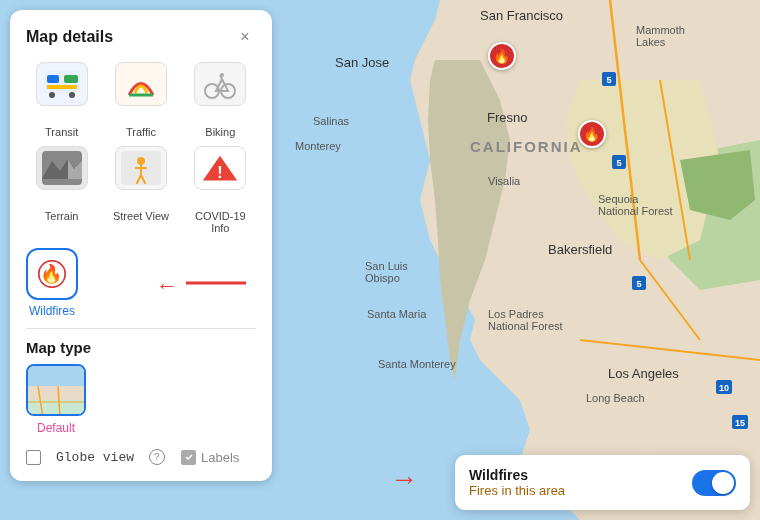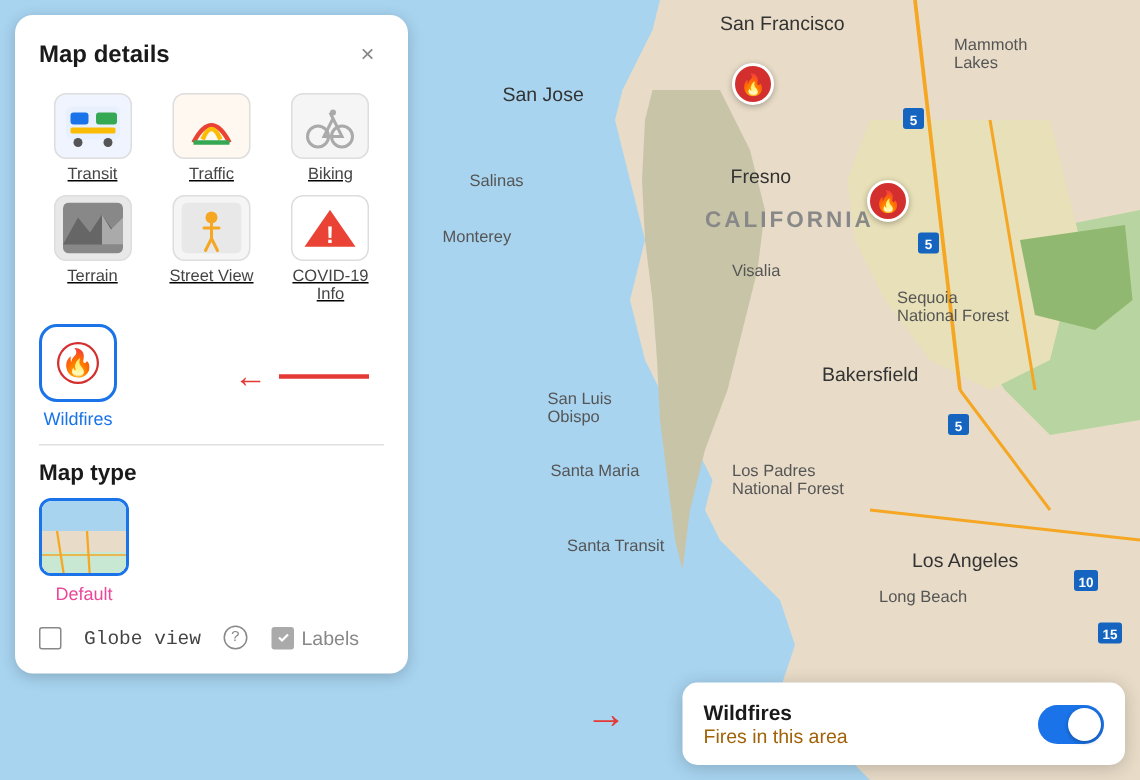--- a/index.html
+++ b/index.html
@@ -53,23 +53,22 @@
       display: grid;
       grid-template-columns: repeat(3, 1fr);
       gap: 8px;
       margin-bottom: 14px;
     }
 
     .detail-item {
       display: flex;
       flex-direction: column;
       align-items: center;
-      gap: 4px;
-      cursor: pointer;
-      text-decoration: underline;
+      gap: 20px;
+      cursor: pointer;
     }
 
     .detail-icon {
       width: 52px; height: 44px;
       border-radius: 8px;
       overflow: hidden;
       display: flex; align-items: center; justify-content: center;
       border: 1px solid #ddd;
     }
 
@@ -361,29 +360,29 @@
     <rect x="436" y="380" width="16" height="14" rx="2" fill="#1565c0"></rect>
     <text x="444" y="391" text-anchor="middle" font-size="9" fill="white" font-weight="bold">10</text>
 
     <rect x="452" y="415" width="16" height="14" rx="2" fill="#1565c0"></rect>
     <text x="460" y="426" text-anchor="middle" font-size="9" fill="white" font-weight="bold">15</text>
   </svg>
 
   <div class="map-label bold" style="left:480px;top:8px">San Francisco</div>
   <div class="map-label bold" style="left:335px;top:55px">San Jose</div>
   <div class="map-label" style="left:313px;top:115px">Salinas</div>
-  <div class="map-label" style="left:295px;top:152px">Monterey</div>
+  <div class="map-label" style="left:295px;top:140px">Monterey</div>
   <div class="map-label bold" style="left:487px;top:110px">Fresno</div>
   <div class="map-label large" style="left:470px;top:138px">CALIFORNIA</div>
   <div class="map-label" style="left:488px;top:175px">Visalia</div>
   <div class="map-label bold" style="left:548px;top:242px">Bakersfield</div>
   <div class="map-label" style="left:365px;top:260px">San Luis<br>Obispo</div>
   <div class="map-label" style="left:367px;top:308px">Santa Maria</div>
   <div class="map-label" style="left:488px;top:308px">Los Padres<br>National Forest</div>
-  <div class="map-label" style="left:378px;top:358px">Santa Transit</div>
+  <div class="map-label" style="left:378px;top:358px">Santa Monterey</div>
   <div class="map-label bold" style="left:608px;top:366px">Los Angeles</div>
   <div class="map-label" style="left:586px;top:392px">Long Beach</div>
   <div class="map-label" style="left:598px;top:193px">Sequoia<br>National Forest</div>
   <div class="map-label" style="left:636px;top:24px">Mammoth<br>Lakes</div>
 
   <div class="fire-icon" style="left:488px;top:42px">
     <div class="fire-badge">🔥</div>
   </div>
   <div class="fire-icon" style="left:578px;top:120px">
     <div class="fire-badge">🔥</div>

